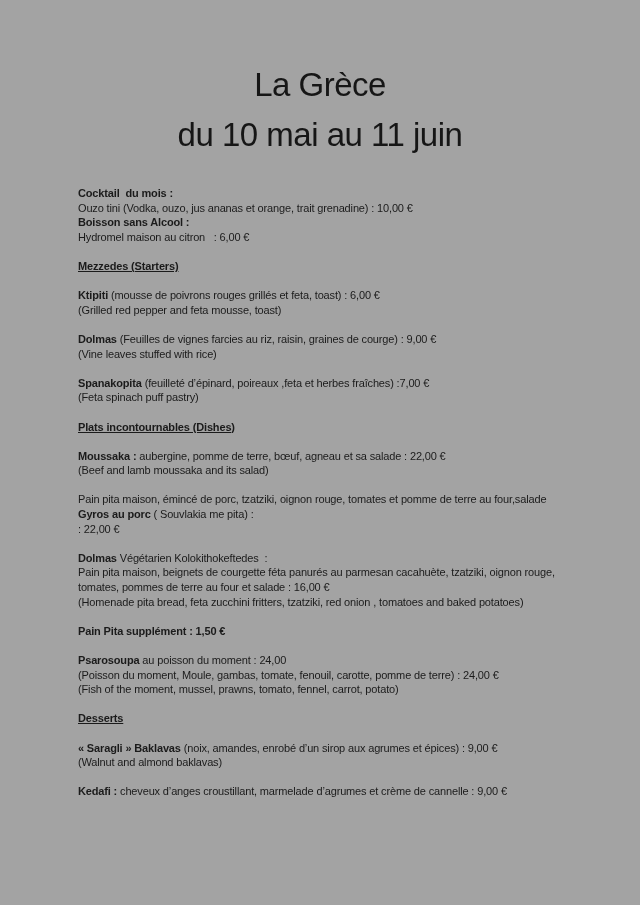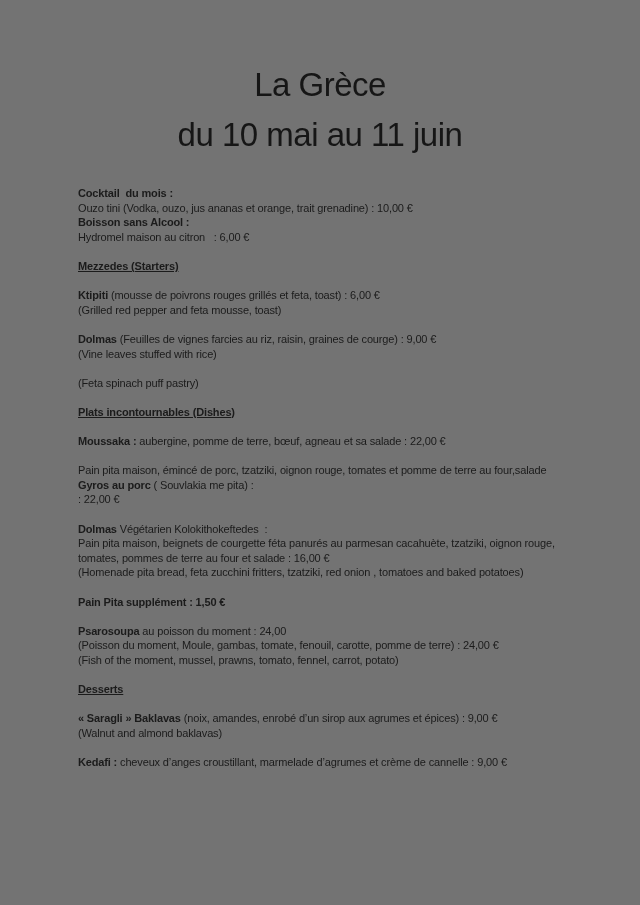--- a/index.html
+++ b/index.html
@@ -4,21 +4,21 @@
 <style>
   html, body {
     margin: 0;
     padding: 0;
     background: #ffffff;
   }
   .page {
     position: relative;
     width: 640px;
     height: 905px;
-    background: #737373;
+    background: #a3a3a3;
     overflow: hidden;
     font-family: "Liberation Sans", sans-serif;
     color: #1b1b1b;
   }
   .title-block {
     padding-top: 60px;
     text-align: center;
     font-size: 33px;
     line-height: 50px;
     letter-spacing: -0.5px;
@@ -52,25 +52,27 @@
       <p class="line"><span>Hydromel maison au citron   : 6,00 €</span></p>
       <p class="line">&nbsp;</p>
       <p class="line"><span class="seg-b seg-u">Mezzedes (Starters)</span></p>
       <p class="line">&nbsp;</p>
       <p class="line"><span class="seg-b">Ktipiti</span><span> (mousse de poivrons rouges grillés et feta, toast) : 6,00 €</span></p>
       <p class="line"><span>(Grilled red pepper and feta mousse, toast)</span></p>
       <p class="line">&nbsp;</p>
       <p class="line"><span class="seg-b">Dolmas</span><span> (Feuilles de vignes farcies au riz, raisin, graines de courge) : 9,00 €</span></p>
       <p class="line"><span>(Vine leaves stuffed with rice)</span></p>
       <p class="line">&nbsp;</p>
+      <p class="line"><span class="seg-b">Spanakopita</span><span> (feuilleté d’épinard, poireaux ,feta et herbes fraîches) :7,00 €</span></p>
       <p class="line"><span>(Feta spinach puff pastry)</span></p>
       <p class="line">&nbsp;</p>
       <p class="line"><span class="seg-b seg-u">Plats incontournables (Dishes)</span></p>
       <p class="line">&nbsp;</p>
       <p class="line"><span class="seg-b">Moussaka :</span><span> aubergine, pomme de terre, bœuf, agneau et sa salade : 22,00 €</span></p>
+      <p class="line"><span>(Beef and lamb moussaka and its salad)</span></p>
       <p class="line">&nbsp;</p>
       <p class="line"><span>Pain pita maison, émincé de porc, tzatziki, oignon rouge, tomates et pomme de terre au four,salade</span></p>
       <p class="line"><span class="seg-b">Gyros au porc</span><span> ( Souvlakia me pita) :</span></p>
       <p class="line"><span>: 22,00 €</span></p>
       <p class="line">&nbsp;</p>
       <p class="line"><span class="seg-b">Dolmas</span><span> Végétarien Kolokithokeftedes  :</span></p>
       <p class="line"><span>Pain pita maison, beignets de courgette féta panurés au parmesan cacahuète, tzatziki, oignon rouge,</span></p>
       <p class="line"><span>tomates, pommes de terre au four et salade : 16,00 €</span></p>
       <p class="line"><span>(Homenade pita bread, feta zucchini fritters, tzatziki, red onion , tomatoes and baked potatoes)</span></p>
       <p class="line">&nbsp;</p>

